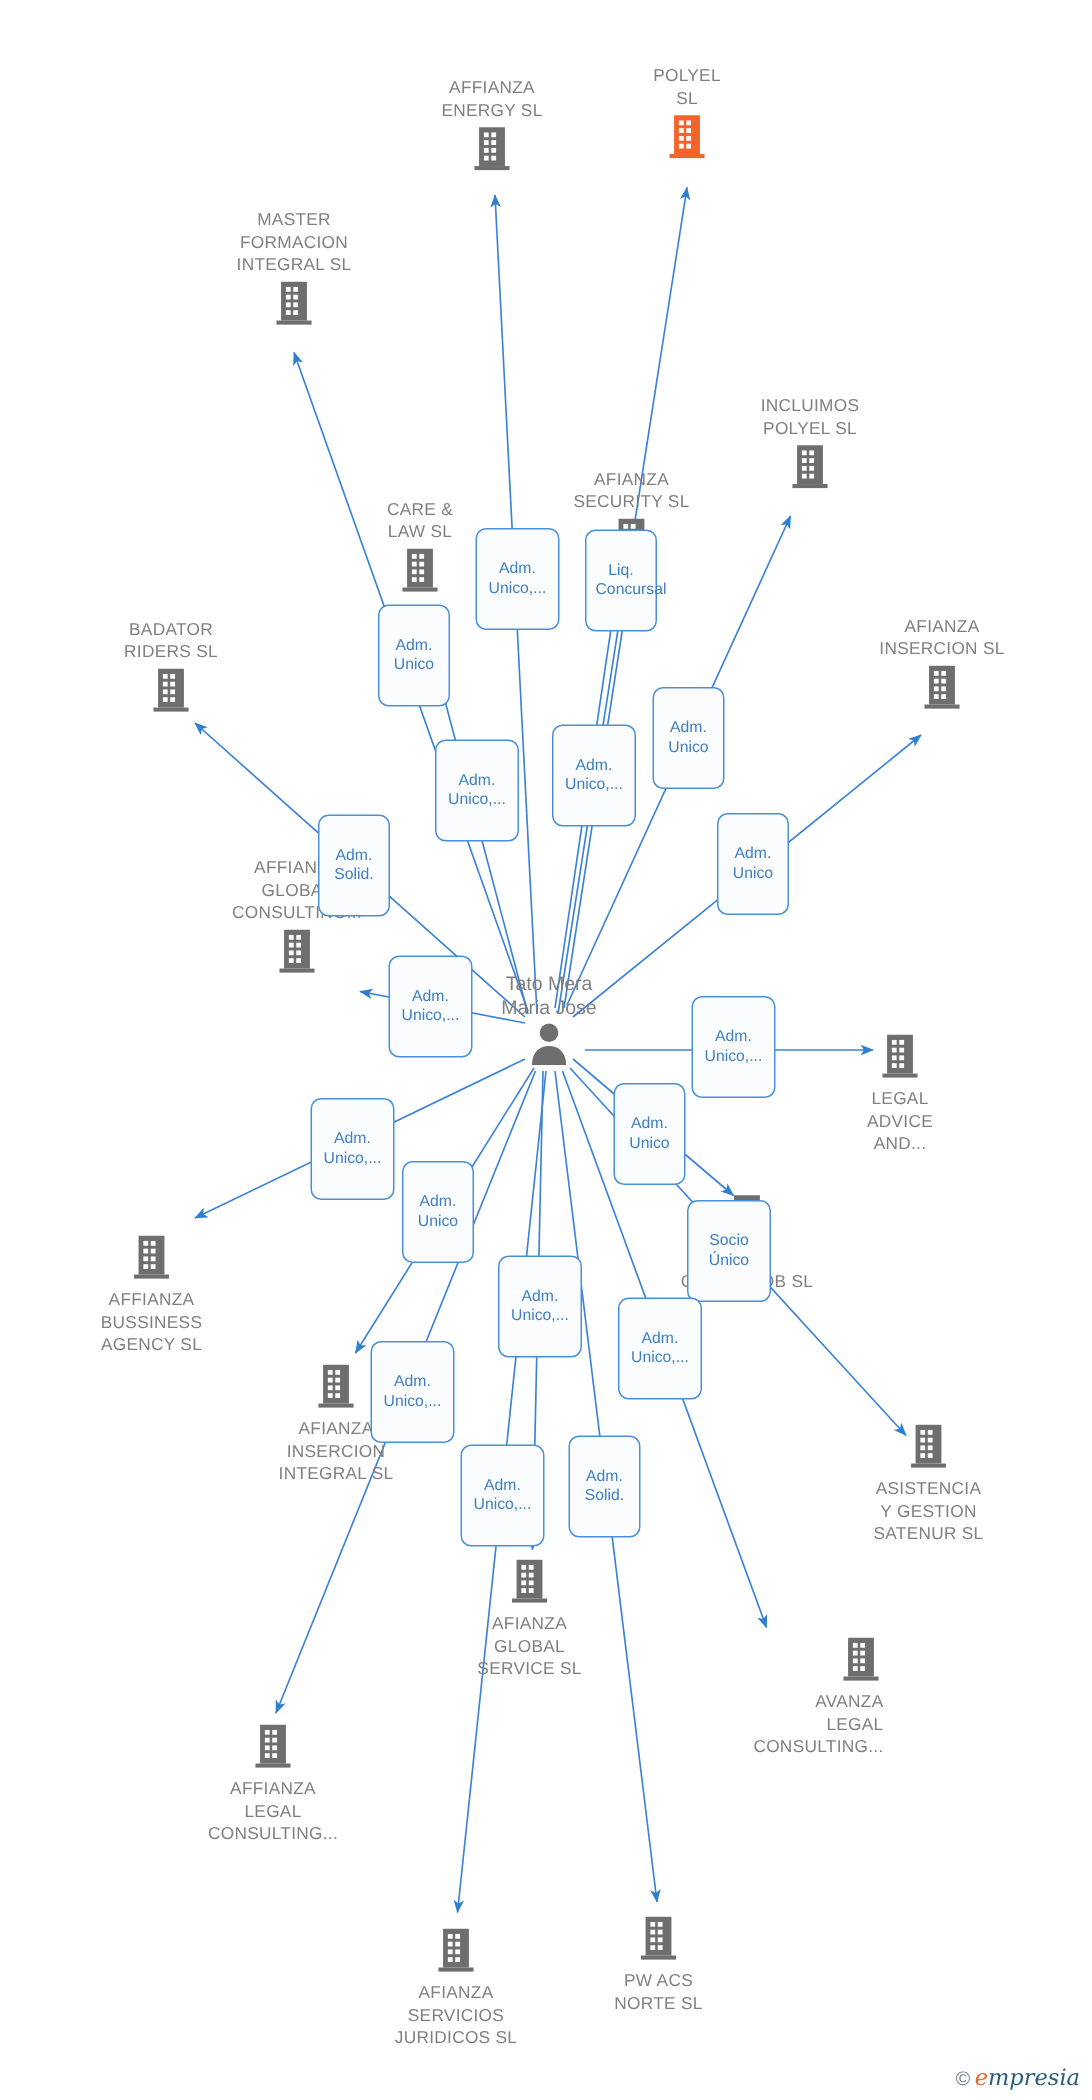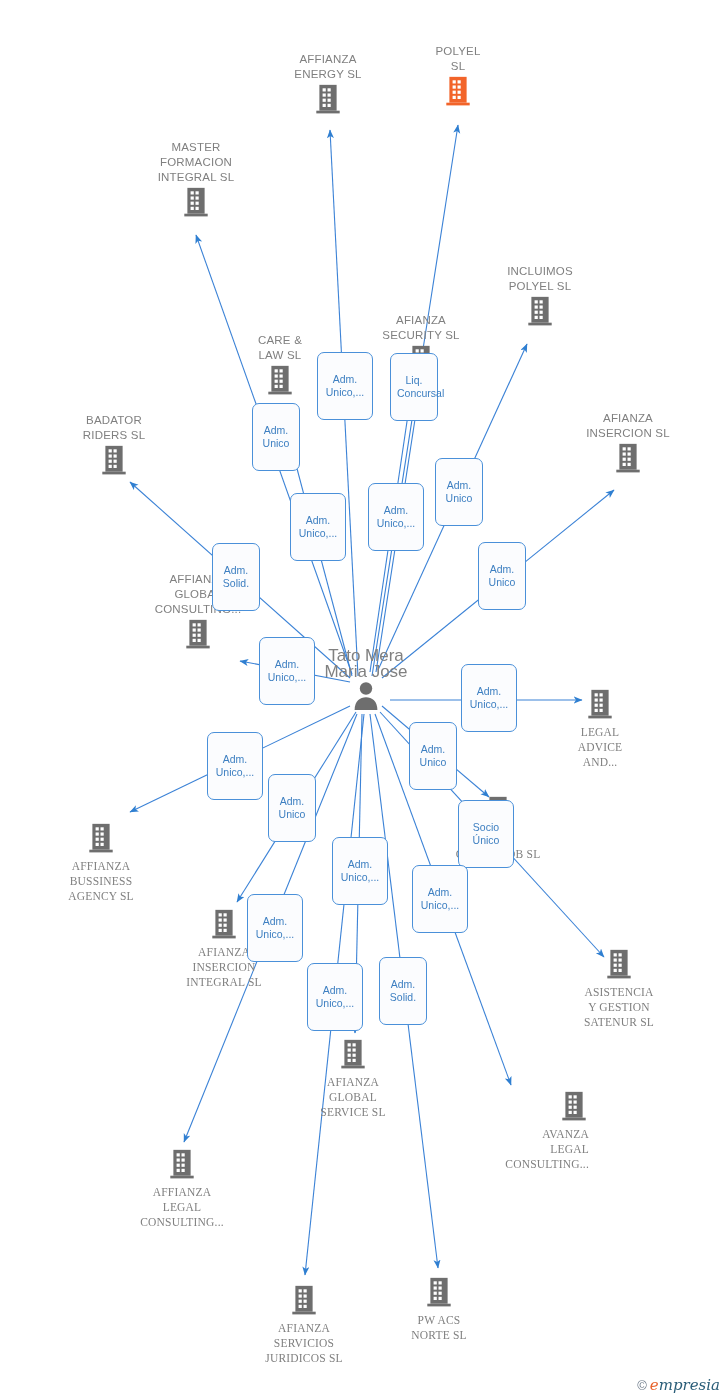--- a/index.html
+++ b/index.html
@@ -5,25 +5,25 @@
   html,body{margin:0;padding:0;background:#ffffff;}
   body{width:728px;height:1400px;position:relative;overflow:hidden;
        font-family:"Liberation Sans","DejaVu Sans",sans-serif;}
   #stage{position:absolute;left:0;top:0;width:728px;height:1400px;}
   svg#edges{position:absolute;left:0;top:0;width:728px;height:1400px;}
 
   .node{position:absolute;transform:translate(-50%,0);text-align:center;width:150px;}
   .node .cap{color:#808080;font-size:11.5px;line-height:15px;letter-spacing:.2px;white-space:pre-line;}
   .node .ico{display:block;margin:0 auto;}
 
-  .cap-below .cap{margin-top:1px;font-family:Liberation Serif, serif;}
+  .cap-below .cap{margin-top:1px;}
   .cap-above .cap{margin-bottom:1px;}
 
   .person{position:absolute;transform:translate(-50%,0);text-align:center;width:170px;}
-  .person .pname{color:#808080;font-size:17px;line-height:16px;white-space:pre-line;}
+  .person .pname{color:#808080;font-size:13px;line-height:16px;white-space:pre-line;}
 
   .lbl{position:absolute;transform:translate(-50%,-50%);
        border:1.3px solid #4a90d9;border-radius:7px;background:#fbfcfe;
        color:#3d7fc1;font-size:10.5px;line-height:13px;
        padding:20px 6px;text-align:center;white-space:pre-line;
        box-sizing:border-box;}
 
   .wm{position:absolute;right:8px;bottom:6px;display:flex;align-items:center;gap:3px;
       font-size:15px;color:#e8622a;font-family:"DejaVu Serif",serif;font-style:italic;}
   .wm .c{color:#6d7b8a;font-size:13px;font-style:normal;font-family:"Liberation Sans",sans-serif;}

